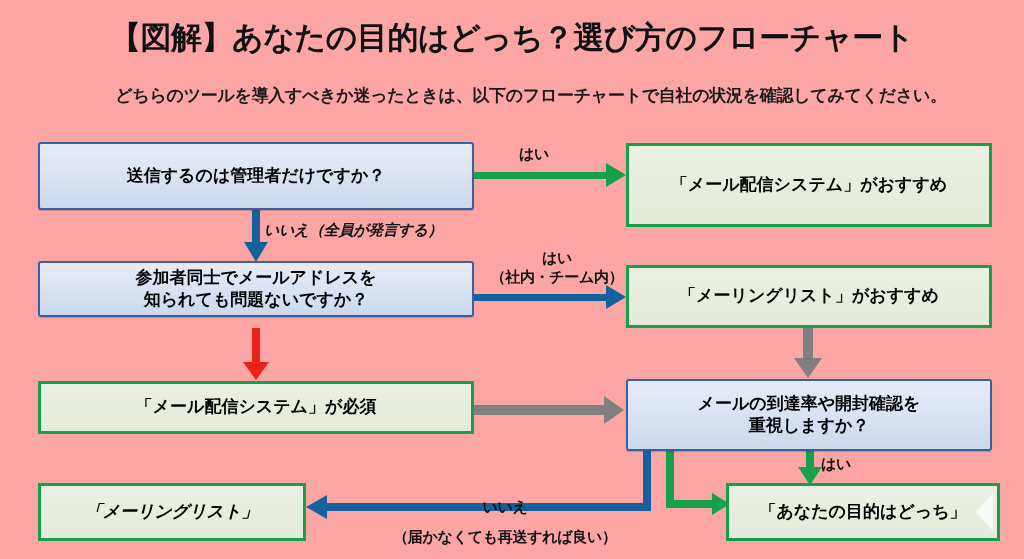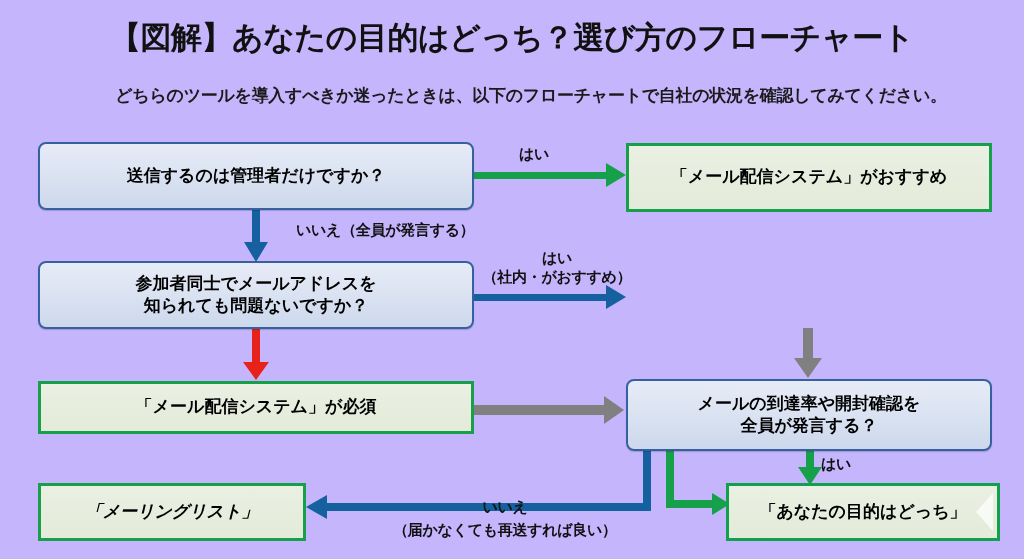--- a/index.html
+++ b/index.html
@@ -8,21 +8,21 @@
     background: #ffffff;
   }
   body {
     font-family: "Liberation Sans", "DejaVu Sans", sans-serif;
     -webkit-font-smoothing: antialiased;
   }
   #stage {
     position: relative;
     width: 1024px;
     height: 559px;
-    background: #c4b5fd;
+    background: #fca5a5;
     overflow: hidden;
   }
 
   
   #title {
     position: absolute;
     left: 0; top: 17px;
     width: 1024px;
     text-align: center;
     font-size: 31px;
@@ -56,21 +56,21 @@
     color: #000000;
     line-height: 1.30;
     z-index: 4;
   }
   .node .lbl { display: block; }
   .node .lbl .l2 { display: block; }
 
   .decision {
     background: linear-gradient(180deg, #e6ebf6 0%, #dbe3f2 48%, #ccd8ec 100%);
     border: 2px solid #36619e;
-    border-radius: 8px;
+    border-radius: 3px;
     box-shadow: 0 1px 1px rgba(0,0,0,0.18);
     font-size: 17px;
   }
   .outcome {
     background: linear-gradient(180deg, #eaf0e2 0%, #e4ebda 100%);
     border: 3px solid #17a04a;
     border-radius: 0;
     font-size: 17px;
   }
   .outcome.bright { border-color: #12a04c; }
@@ -144,59 +144,62 @@
   <div class="ln" style="left:666px; top:450px; width:8px; height:57px; background:#17a04a;"></div>
   <div class="ln" style="left:666px; top:500px; width:50px; height:8px; background:#17a04a;"></div>
   <div class="ah" style="left:712px; top:493px; border-top:11px solid transparent; border-bottom:11px solid transparent; border-left:18px solid #17a04a;"></div>
 
   <div class="ln" style="left:643px; top:450px; width:8px; height:60px; background:#15619f;"></div>
   <div class="ln" style="left:326px; top:503px; width:325px; height:8px; background:#15619f;"></div>
   <div class="ah" style="left:306px; top:495px; border-top:12px solid transparent; border-bottom:12px solid transparent; border-right:21px solid #15619f;"></div>
 
   <div class="cap" style="left:519px; top:145px;">はい</div>
 
-  <div class="cap" style="left:296px; top:221px;">いいえ（全員が発言する）</div>
+  <div class="cap" style="left:264px; top:221px;font-style:italic;">いいえ（全員が発言する）</div>
 
   <div class="cap c" style="left:474px; top:249px; width:166px;">
     <span>はい</span>
-    <span class="l2">（社内・がおすすめ）</span>
+    <span class="l2">（社内・チーム内）</span>
   </div>
 
 
   <div class="cap" style="left:821px; top:455px;">はい</div>
 
   <div class="cap c" style="left:370px; top:498px; width:270px;">
     <span>いいえ</span>
-    <span class="l2" style="margin-top:4px;">（届かなくても再送すれば良い）</span>
+    <span class="l2" style="margin-top:11px;">（届かなくても再送すれば良い）</span>
   </div>
 
   <div class="node decision" style="left:38px; top:142px; width:436px; height:68px;">
     <span class="lbl">送信するのは管理者だけですか？</span>
   </div>
 
-  <div class="node outcome" style="left:626px; top:143px; width:366px; height:69px;">
+  <div class="node outcome" style="left:626px; top:143px; width:366px; height:84px;">
     <span class="lbl">「メール配信システム」がおすすめ</span>
   </div>
 
-  <div class="node decision" style="left:38px; top:261px; width:436px; height:68px;text-align:center;">
+  <div class="node decision" style="left:38px; top:261px; width:436px; height:56px;text-align:center;">
     <span class="lbl">
       <span>参加者同士でメールアドレスを</span>
       <span class="l2">知られても問題ないですか？</span>
     </span>
   </div>
 
+  <div class="node outcome" style="left:626px; top:265px; width:366px; height:63px;">
+    <span class="lbl">「メーリングリスト」がおすすめ</span>
+  </div>
 
   <div class="node outcome" style="left:38px; top:381px; width:436px; height:53px;">
     <span class="lbl">「メール配信システム」が必須</span>
   </div>
 
   <div class="node decision" style="left:626px; top:379px; width:366px; height:72px;">
     <span class="lbl">
       <span>メールの到達率や開封確認を</span>
-      <span class="l2">全員が発言する？</span>
+      <span class="l2">重視しますか？</span>
     </span>
   </div>
 
   <div class="node outcome" style="left:38px; top:483px; width:268px; height:58px;font-style:italic;">
     <span class="lbl">「メーリングリスト」</span>
   </div>
 
   <div class="node outcome bright" style="left:726px; top:483px; width:274px; height:58px;">
     <span class="lbl">「あなたの目的はどっち」</span>
     <span class="watermark"></span>

